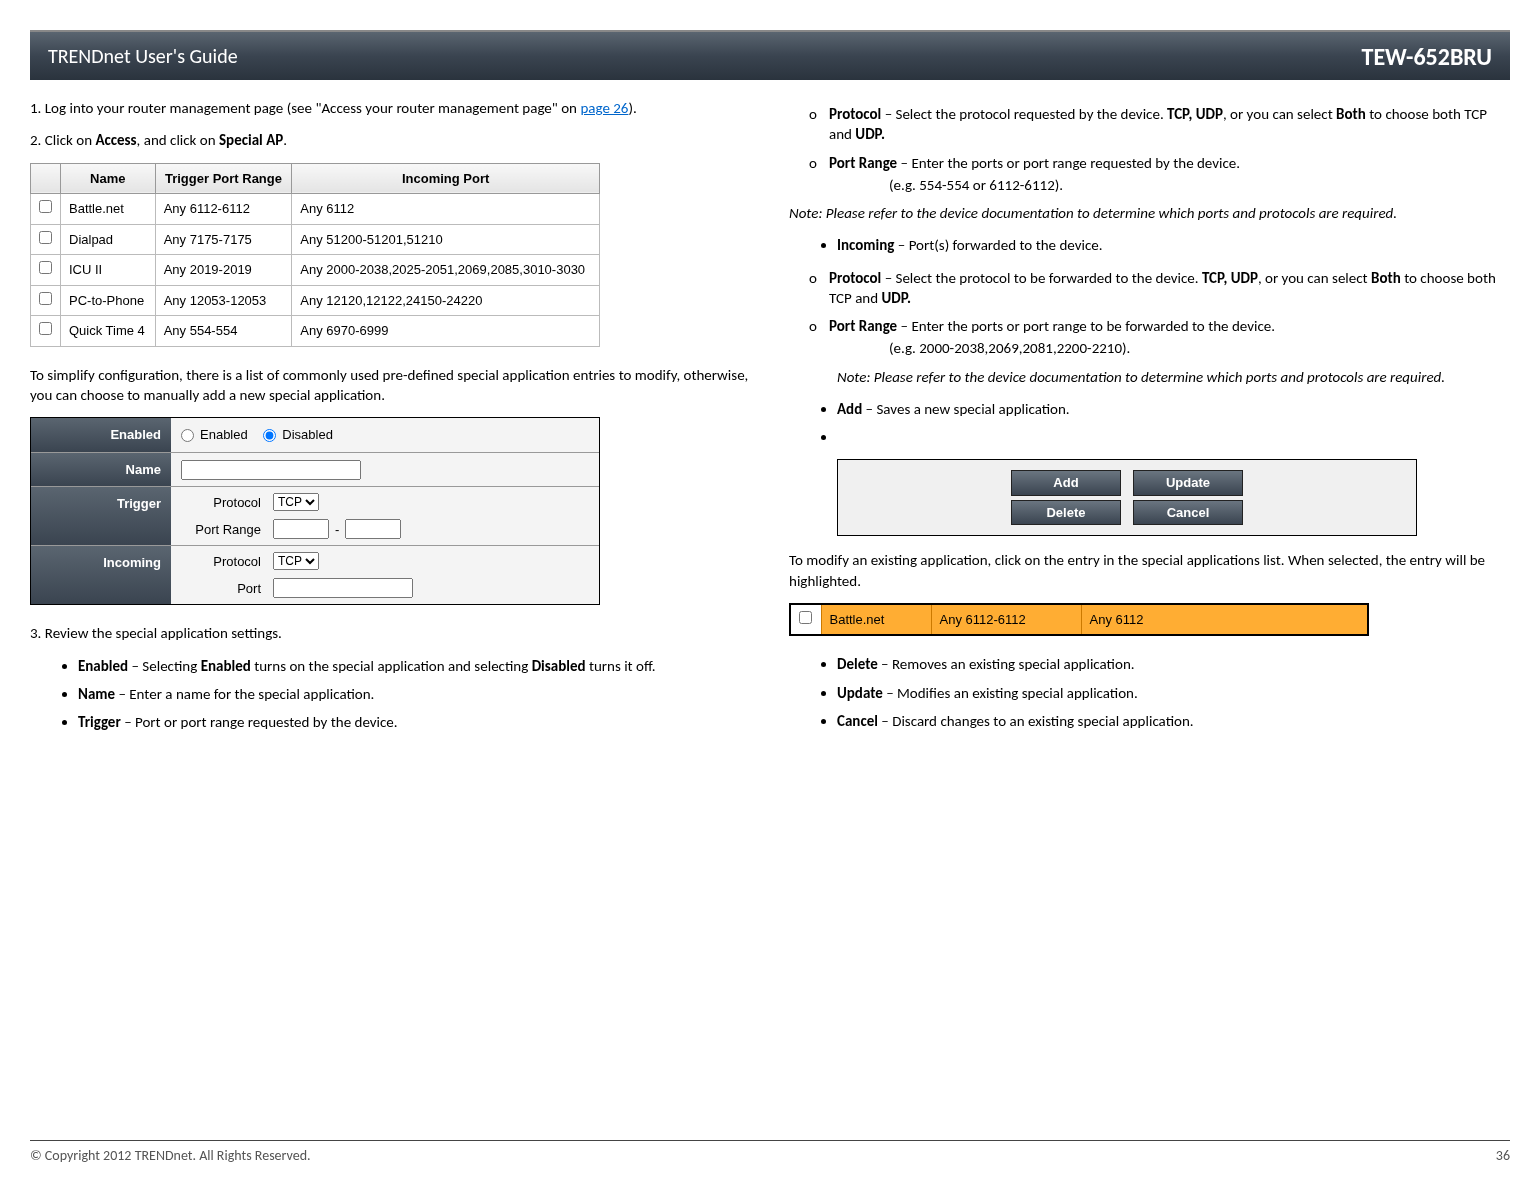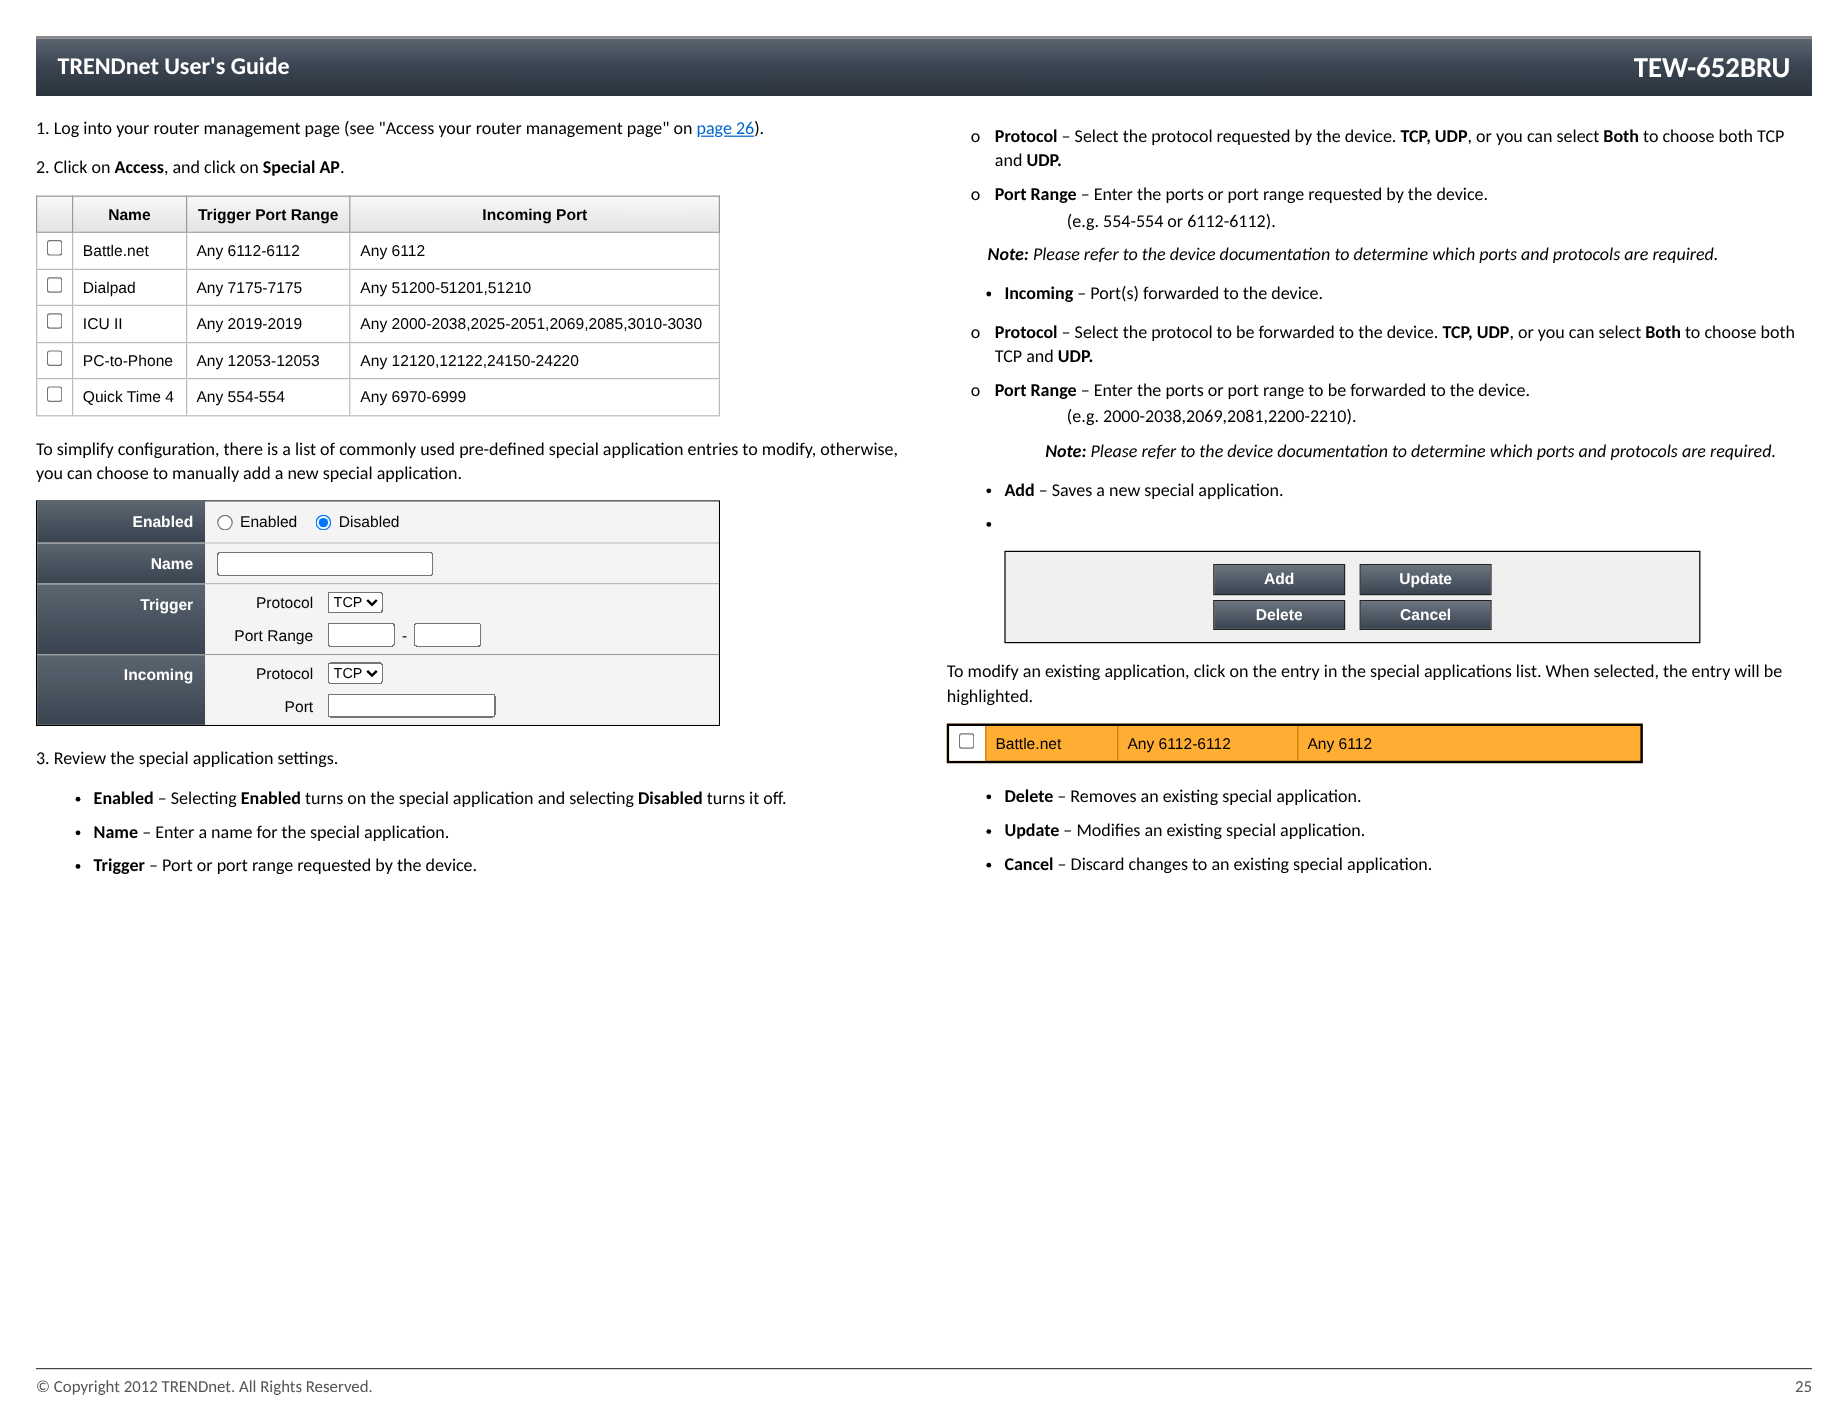--- a/index.html
+++ b/index.html
@@ -17,21 +17,21 @@
     background: linear-gradient(to bottom, #5a6570 0%, #3a4450 50%, #2a333d 100%);
     color: #fff;
     height: 50px;
     display: flex;
     justify-content: space-between;
     align-items: center;
     padding: 0 18px;
     margin: 30px 30px 0 30px;
     border-top: 2px solid #888;
   }
-  .header-title { font-weight: bold; font-size: 20px; }
+  .header-title { font-weight: normal; font-size: 20px; }
   .header-model { font-weight: bold; font-size: 24px; }
   .content {
     display: flex;
     gap: 38px;
     padding: 18px 30px 0 30px;
   }
   .col { flex: 1; line-height: 1.35; }
   .col p { margin-bottom: 12px; }
   a.pagelink { color: #0066cc; text-decoration: underline; }
   .apps-table {
@@ -88,21 +88,21 @@
   input.txt.sm { width: 56px; }
   input.txt.md { width: 140px; }
   input.txt.lg { width: 180px; }
   ul.bullets { list-style: disc; margin: 6px 0 12px 48px; }
   ul.bullets > li { margin-bottom: 8px; }
   ul.sub { list-style: none; margin: 6px 0 6px 40px; }
   ul.sub > li { margin-bottom: 8px; }
   ul.sub > li::before { content: "o"; display: inline-block; width: 20px; margin-left: -20px; }
   .sub-indent { margin-left: 60px; display: block; margin-top: 2px; }
   .note { margin: 4px 0 10px 0; }
-  .note .lbl { font-style: italic; font-weight: bold; margin-left: 34px; }
+  .note .lbl { font-style: italic; font-weight: normal; }
   .note .txt { font-style: italic; }
   .note.indent { margin-left: 48px; }
   .btn-panel {
     border: 1px solid #000;
     width: 580px;
     background: #f0f0f0;
     padding: 10px 0 6px 0;
     margin: 4px 0 14px 48px;
     text-align: center;
   }
@@ -309,15 +309,15 @@
       <ul class="bullets">
         <li><b>Delete</b><span> – Removes an existing special application.</span></li>
         <li><b>Update</b><span> – Modifies an existing special application.</span></li>
         <li><b>Cancel</b><span> – Discard changes to an existing special application.</span></li>
       </ul>
     </div>
   </div>
 
   <div class="footer">
     <span>© Copyright 2012 TRENDnet. All Rights Reserved.</span>
-    <span>25</span>
+    <span>36</span>
   </div>
 </div>
 
 </body></html>

